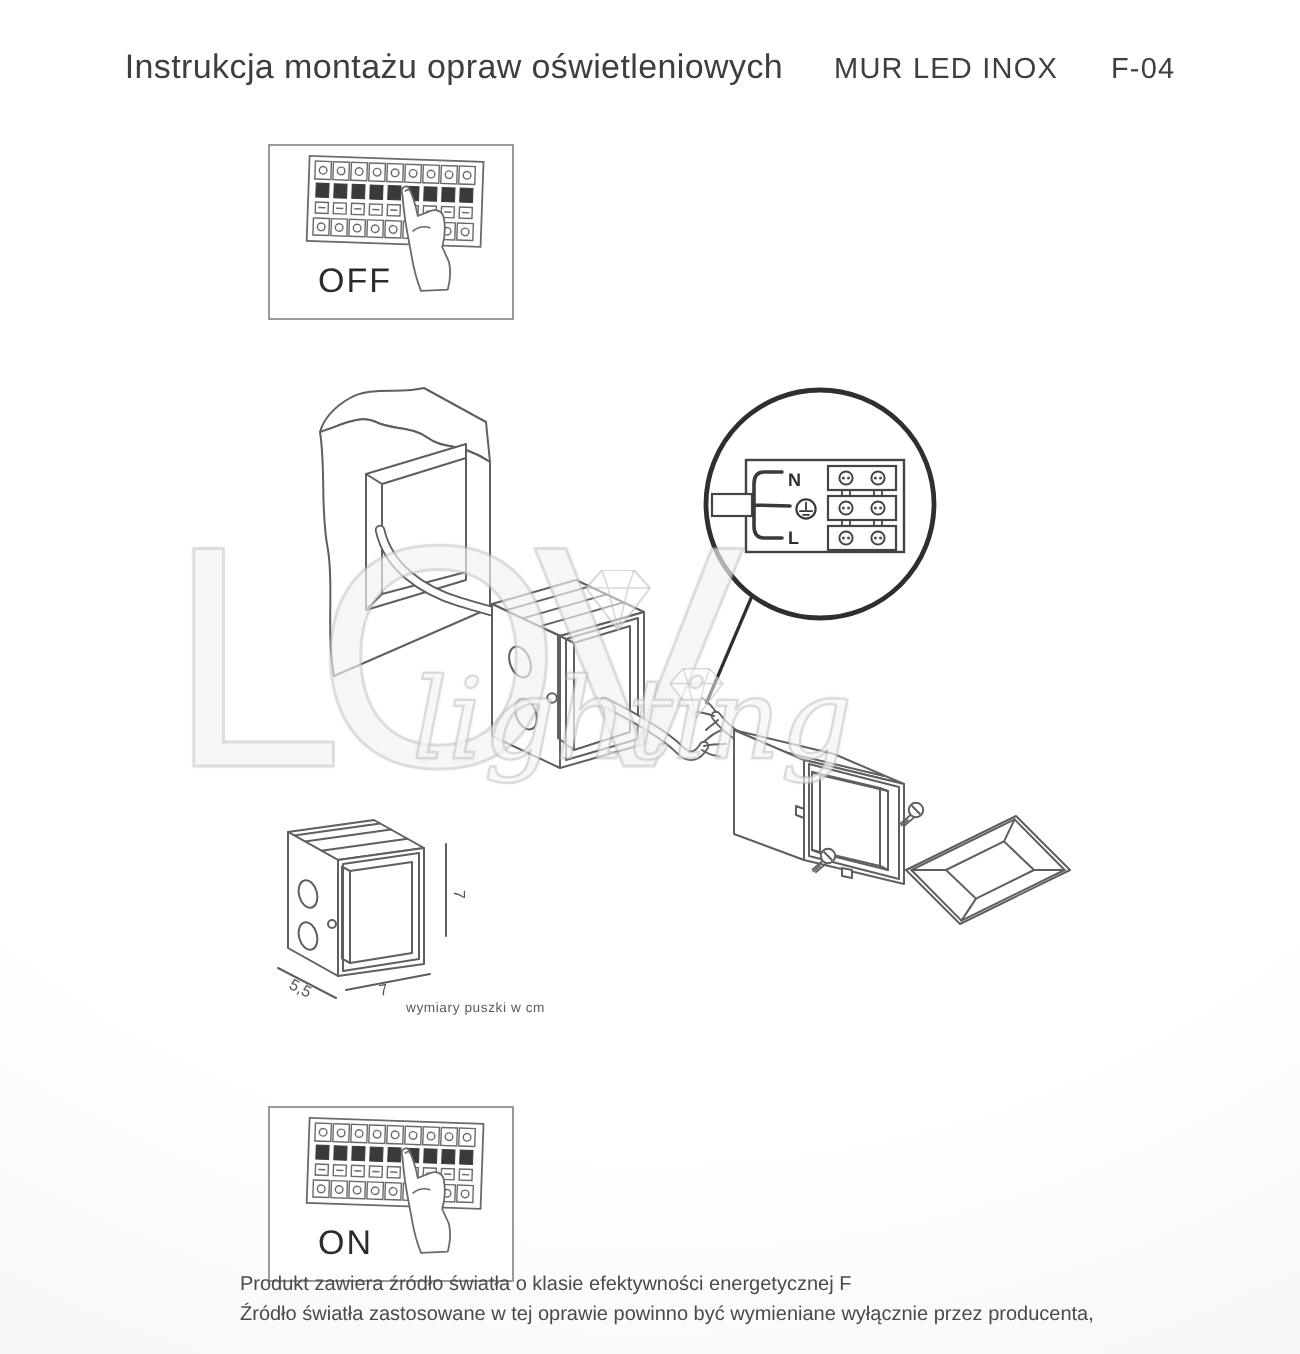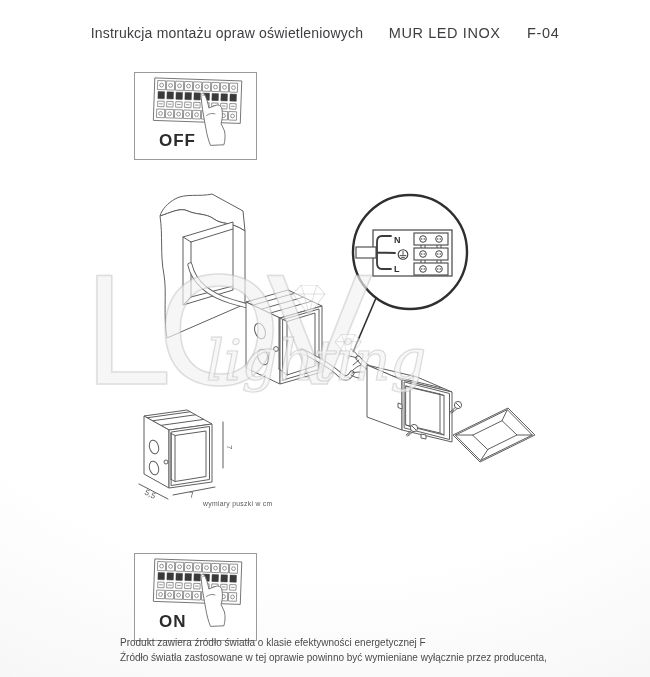--- a/index.html
+++ b/index.html
@@ -7,24 +7,24 @@
     position:relative;width:650px;height:677px;overflow:hidden;
     background:radial-gradient(ellipse 120% 90% at 50% 35%, #ffffff 55%, #f2f2f2 100%);
     font-family:"Liberation Sans",sans-serif;color:#3e3e42;
   }
   svg{display:block;}
   .line{stroke:#5f5f5f;stroke-width:1;fill:none;stroke-linejoin:round;stroke-linecap:round;}
   .face{stroke:#5f5f5f;stroke-width:1;fill:#ffffff;stroke-linejoin:round;}
   .tube-out{stroke:#5f5f5f;stroke-width:5.2;fill:none;stroke-linecap:round;}
   .tube-in{stroke:#ffffff;stroke-width:3.4;fill:none;stroke-linecap:round;}
   .title-row{position:absolute;top:24px;left:0;width:100%;text-align:center;z-index:5;}
-  .title-prefix{font-size:14px;letter-spacing:0.2px;text-align:right;}
+  .title-prefix{font-size:17px;letter-spacing:0.2px;text-align:right;}
   .title-product{font-size:14.5px;letter-spacing:0.6px;margin-left:21px;}
   .title-code{font-size:14.5px;letter-spacing:0.6px;margin-left:22px;}
-  .step-box{position:absolute;width:121px;height:86px;border:1px solid #9a9a9a;background:#fff;z-index:4;font-weight:bold;}
+  .step-box{position:absolute;width:121px;height:86px;border:1px solid #9a9a9a;background:#fff;z-index:4;}
   .step-box .panel-svg{position:absolute;left:0;top:0;width:119px;height:84px;}
   .step-label{position:absolute;left:24px;bottom:8px;font-size:17px;color:#2c2c2c;letter-spacing:1px;z-index:2;}
   #off-box{left:134px;top:72px;}
   #on-box{left:134px;top:553px;}
   .main-svg{position:absolute;left:130px;top:185px;z-index:2;}
   .dims-svg{position:absolute;left:135px;top:405px;z-index:2;}
   .dim-label{font-size:8px;fill:#555;font-family:"Liberation Sans",sans-serif;}
   .dim-caption{font-size:6.8px;fill:#5a5a5a;letter-spacing:0.3px;font-family:"Liberation Sans",sans-serif;}
   .term-label{font-size:9px;font-weight:bold;fill:#2f2f2f;font-family:"Liberation Sans",sans-serif;}
   .watermark{position:absolute;left:0;top:0;width:570px;height:677px;z-index:3;pointer-events:none;}

